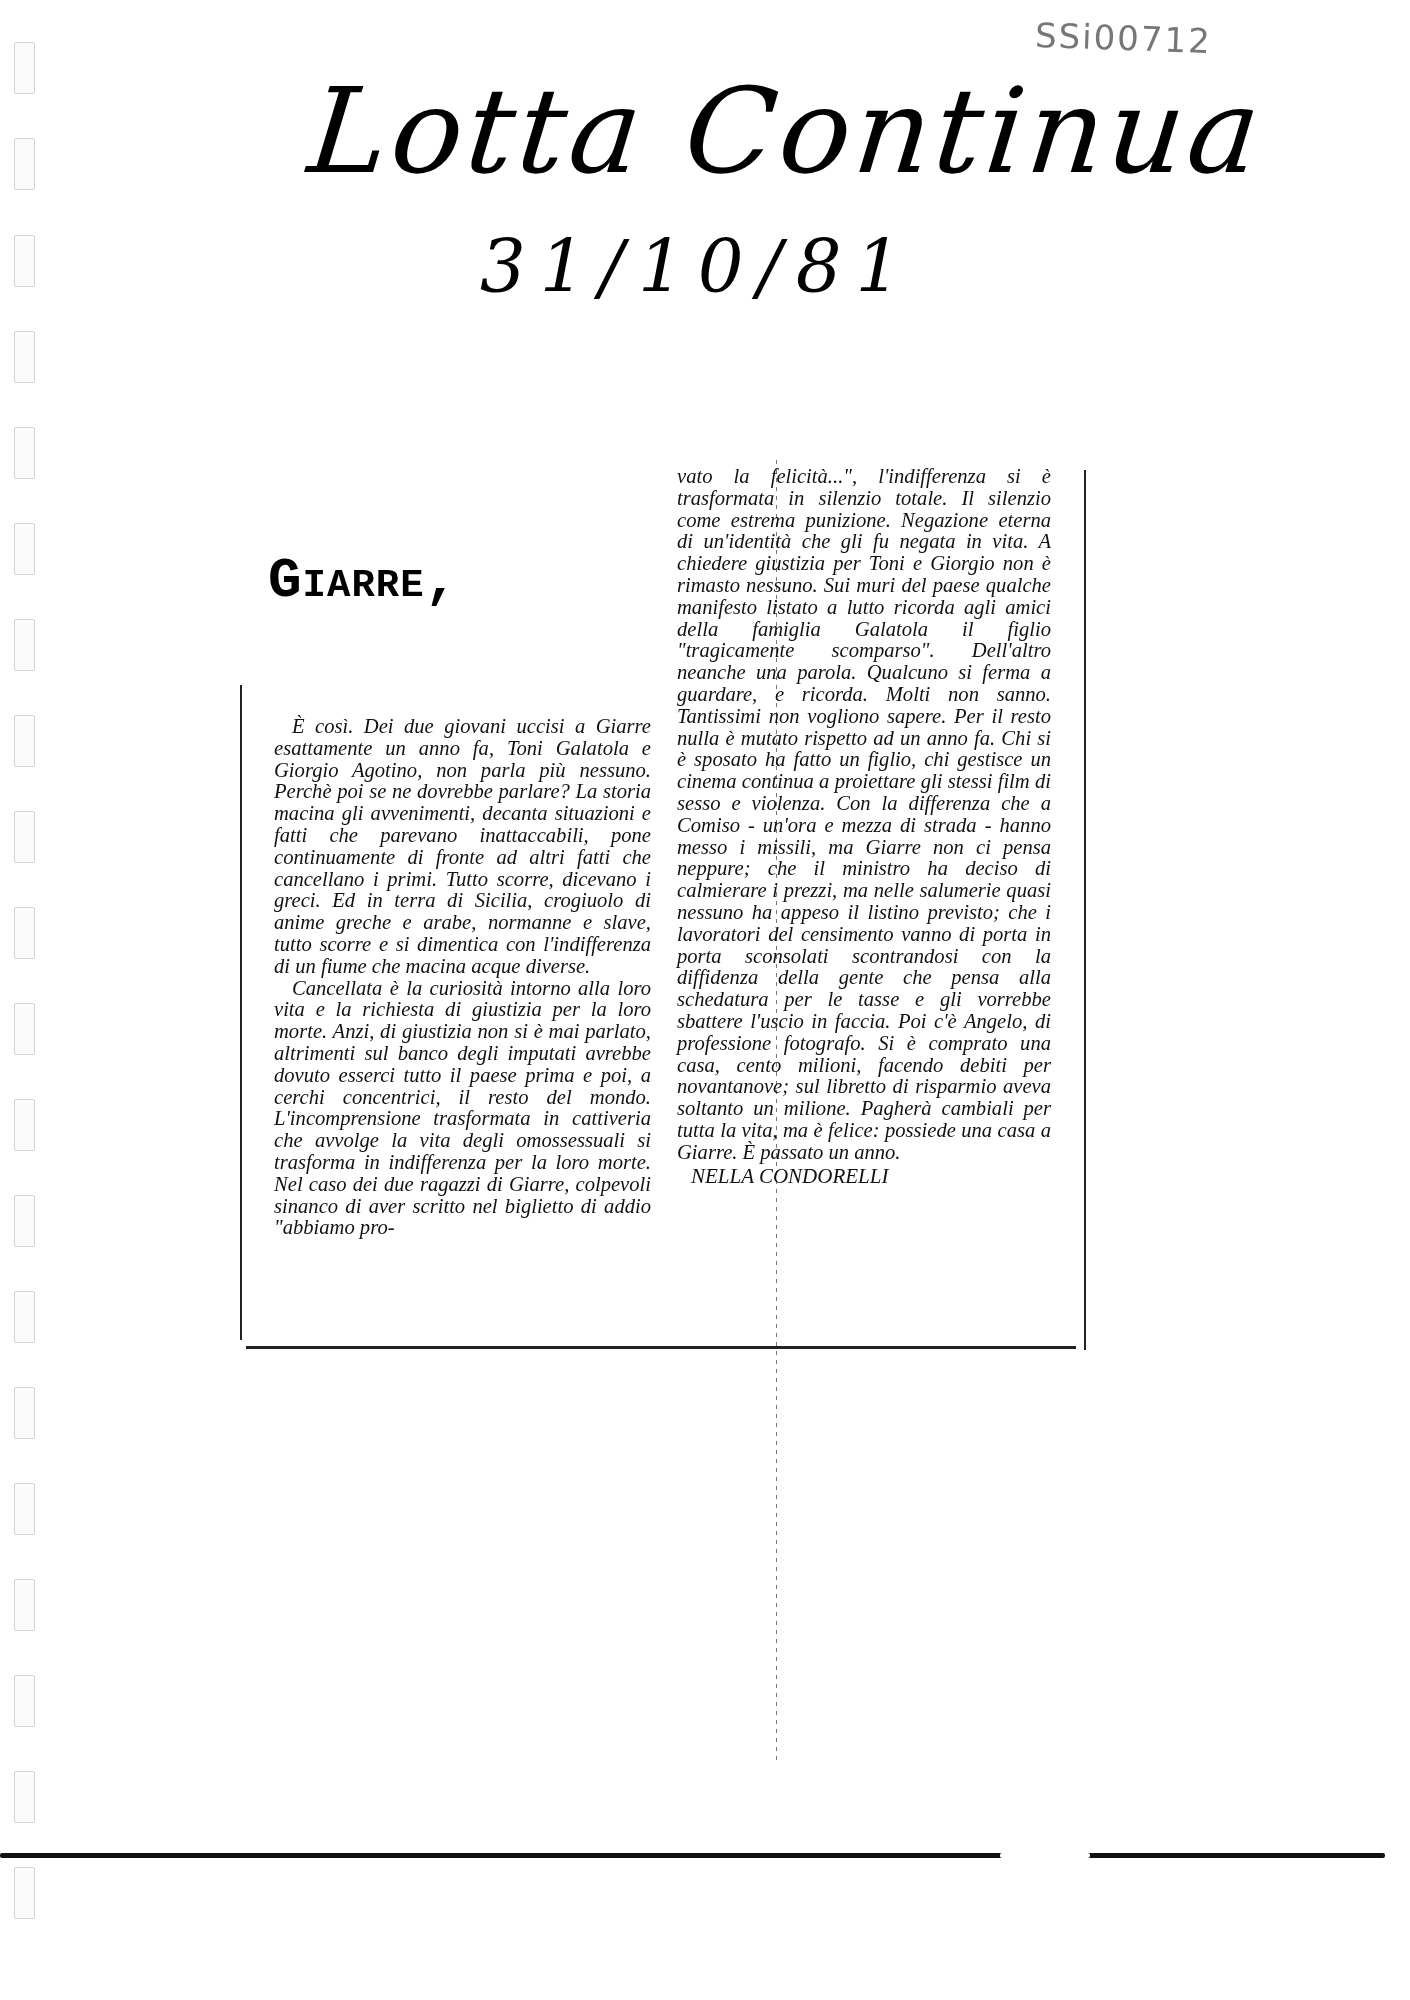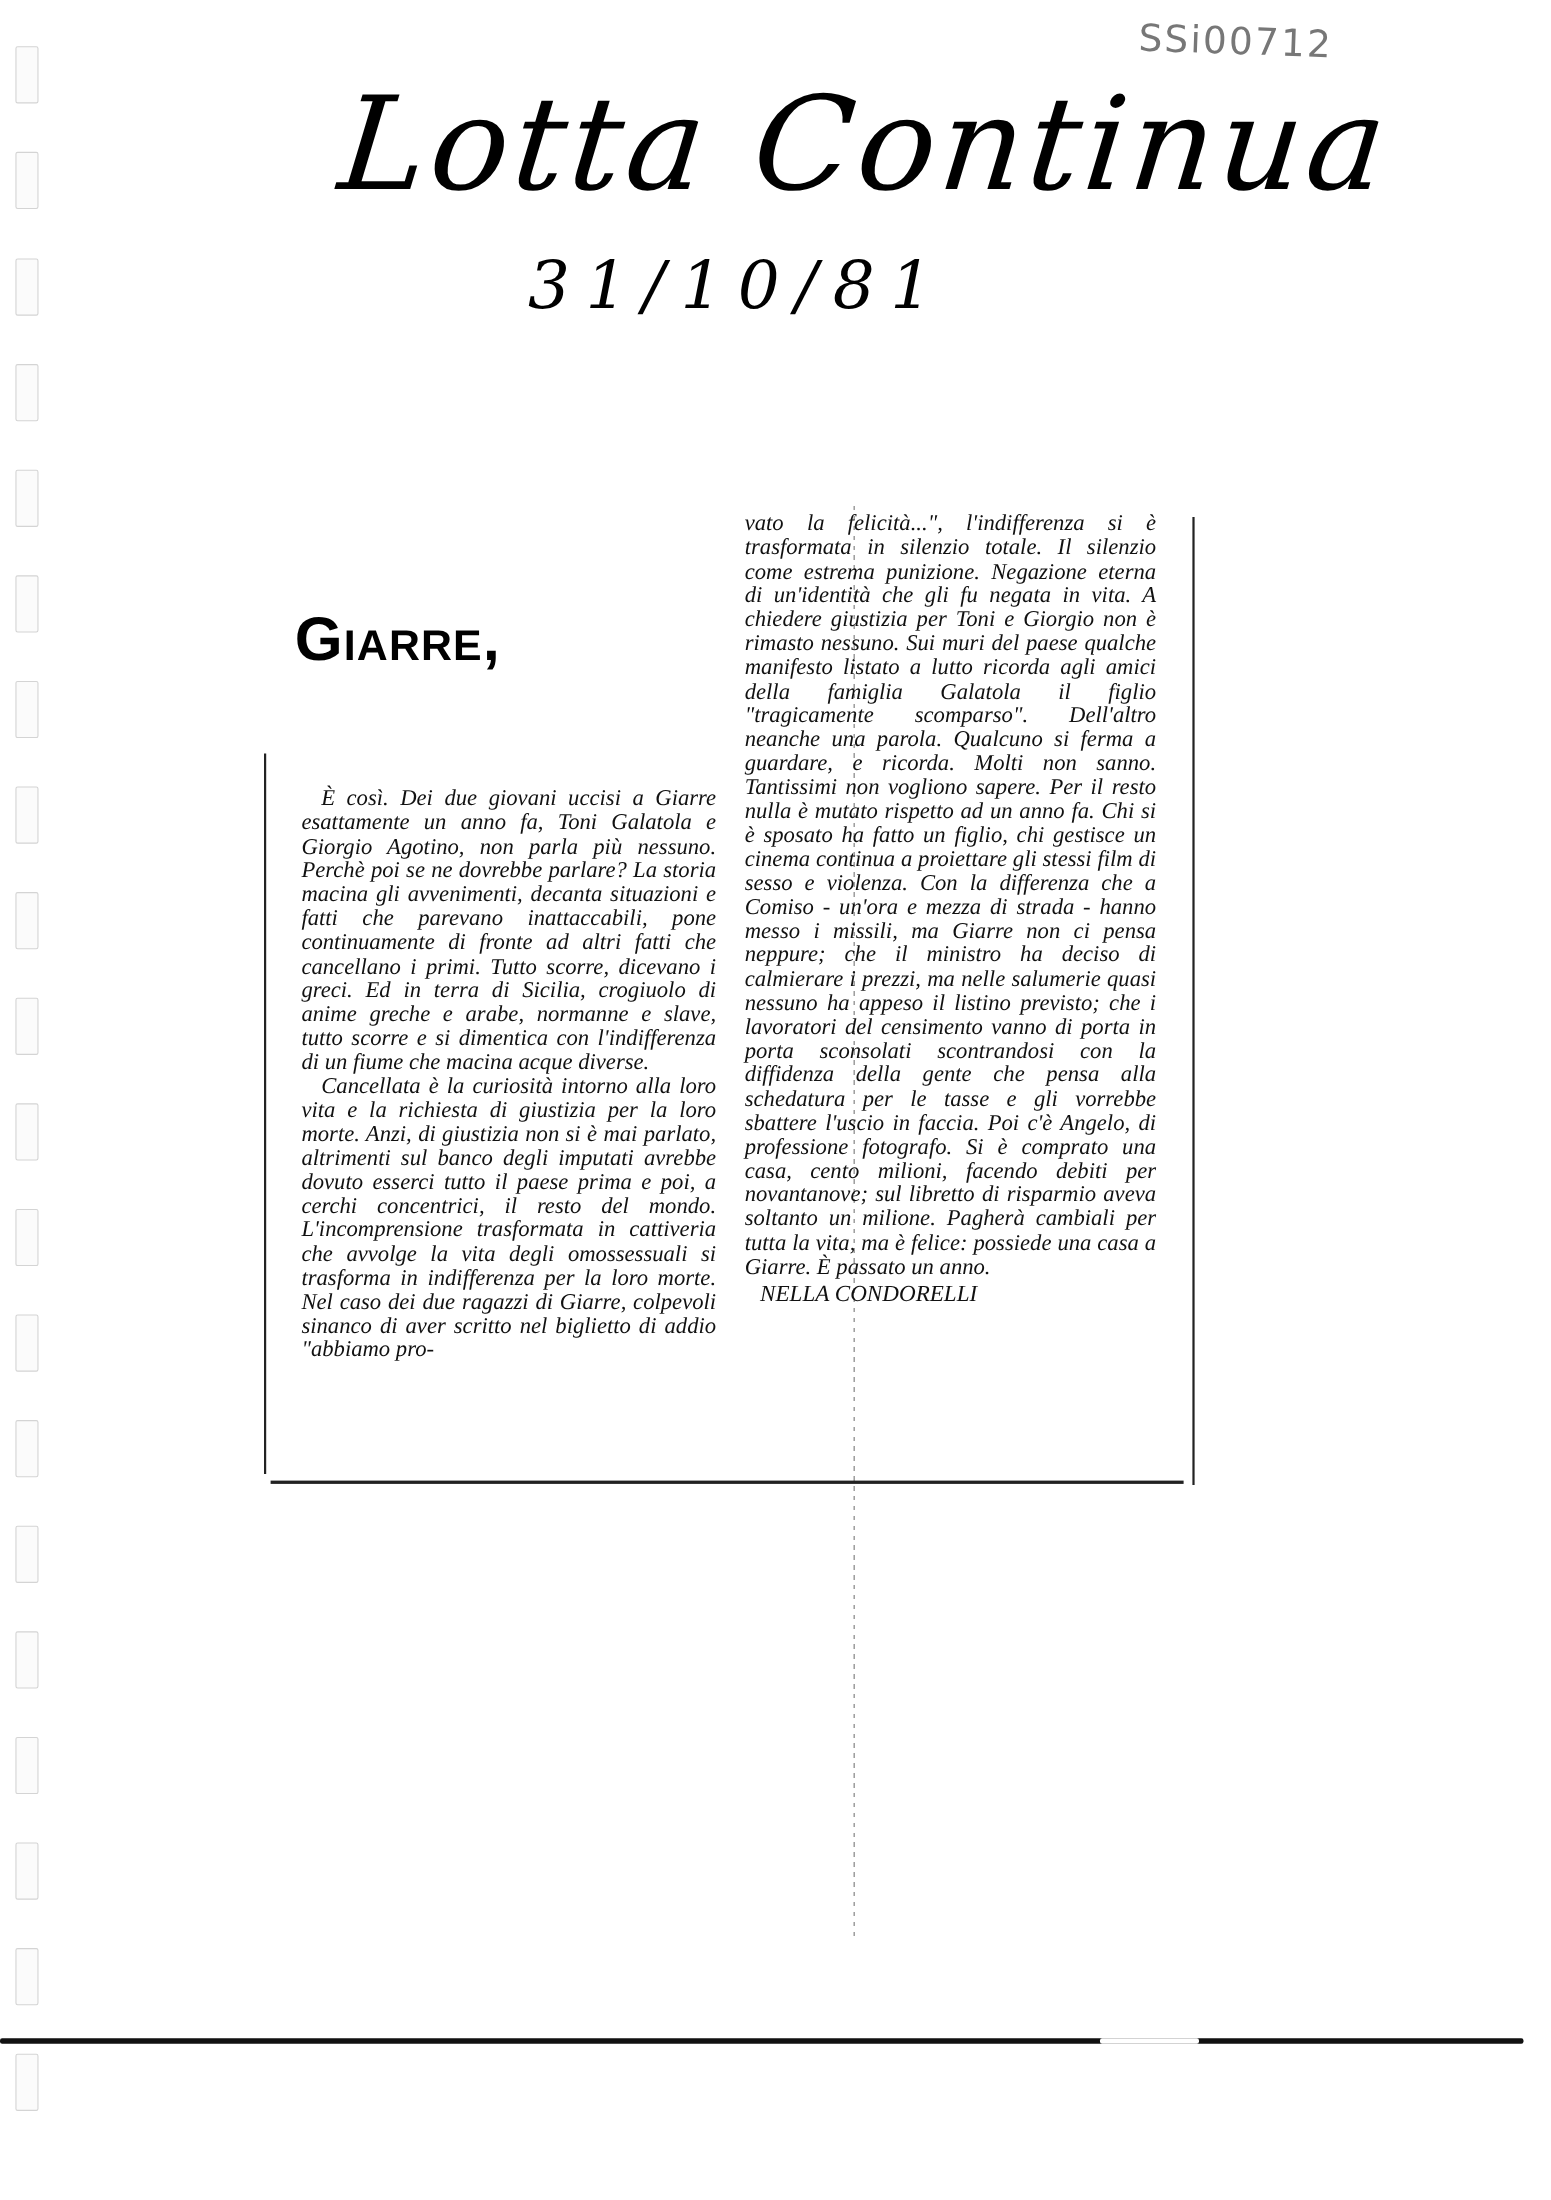--- a/index.html
+++ b/index.html
@@ -12,23 +12,23 @@
     border:1px solid #d4d4d4; border-radius:2px; background:#fbfbfb;
   }
   .archive-code {
     position:absolute; left:1035px; top:18px; font-family:"DejaVu Sans", sans-serif;
     font-size:34px; color:#777; letter-spacing:2px; transform:rotate(2deg);
   }
   .hand {
     position:absolute; font-family:"DejaVu Serif", serif; font-style:italic; color:#000;
   }
   .hand-title { left:310px; top:62px; font-size:118px; letter-spacing:4px; transform:skewX(-6deg); }
-  .hand-date { left:480px; top:225px; font-size:60px; letter-spacing:14px; }
+  .hand-date { left:480px; top:225px; font-size:72px; letter-spacing:14px; }
   .headline {
-    position:absolute; left:268px; top:552px; font-family:Liberation Sans, sans-serif;
+    position:absolute; left:268px; top:552px; font-family:Liberation Mono, monospace;
     font-weight:bold; font-size:56px; line-height:58px; color:#000; font-variant:small-caps;
     letter-spacing:1px;
   }
   .col {
     position:absolute; font-family:"Liberation Serif", serif; font-style:italic;
     font-size:20.6px; line-height:21.8px; color:#111; text-align:justify;
   }
   .col p { margin:0; text-indent:18px; }
   .col p.noindent { text-indent:0; }
   .col1 { left:274px; top:680px; width:377px;margin-top:36px; }

